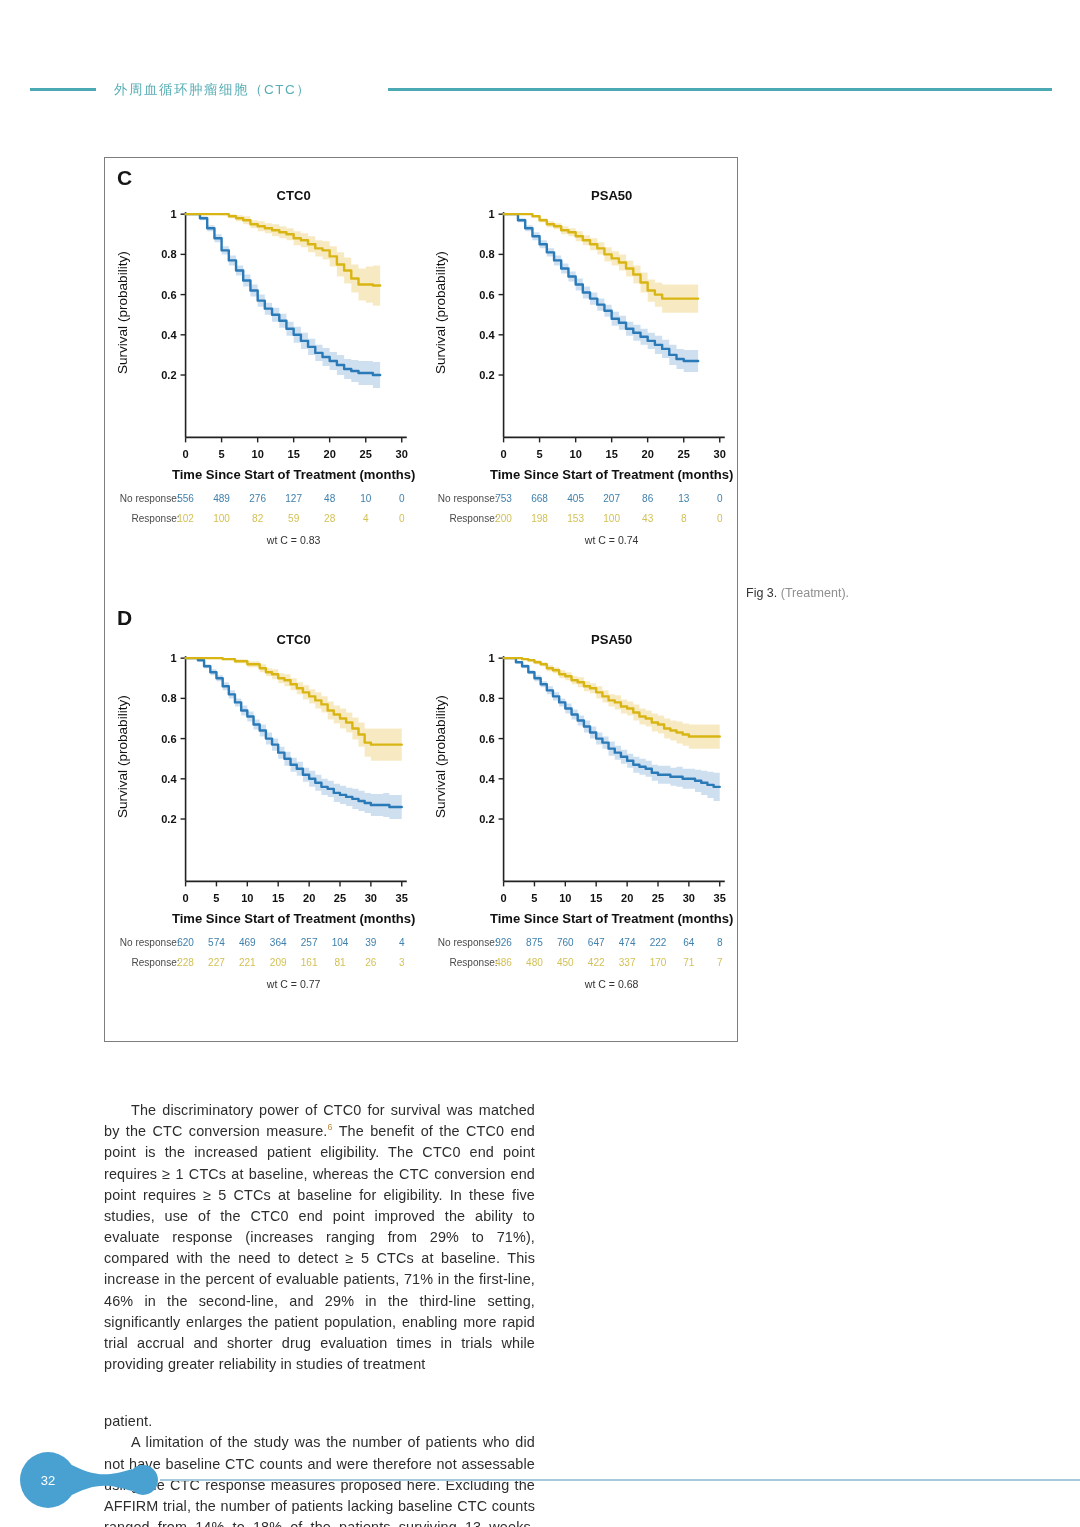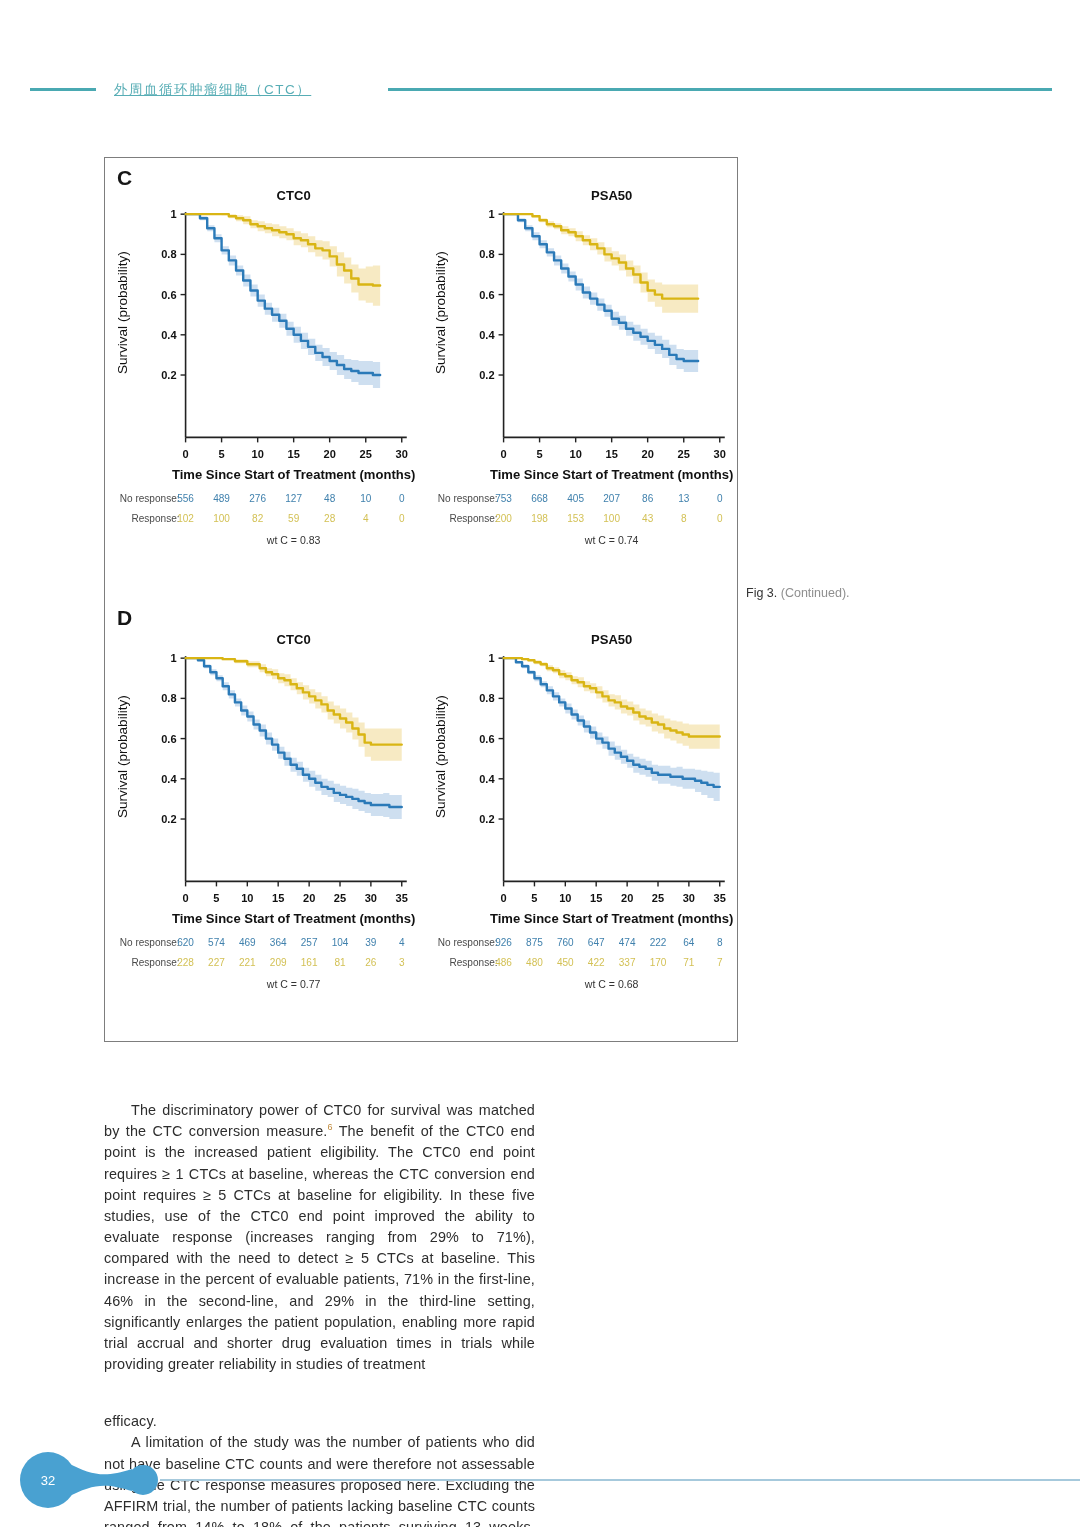--- a/index.html
+++ b/index.html
@@ -3,21 +3,21 @@
 <meta charset="utf-8">
 <style>
   * { margin:0; padding:0; box-sizing:border-box; }
   html,body { background:#ffffff; }
   .page {
     position:relative; width:1080px; height:1527px; background:#ffffff;
     font-family:"Liberation Sans", sans-serif; overflow:hidden;
   }
   
   .header-rule-left { position:absolute; left:30px; top:88px; width:66px; height:3px; background:#4aa9b2; }
-  .header-title { position:absolute; left:114px; top:81px; font-size:13.5px; letter-spacing:1.5px; color:#57adb5;text-decoration:underline; }
+  .header-title { position:absolute; left:114px; top:81px; font-size:13.5px; letter-spacing:1.5px; color:#57adb5; }
   .header-rule-right { position:absolute; left:388px; top:88px; width:664px; height:3px; background:#4aa9b2; }
   
   .figure-box { position:absolute; left:104px; top:157px; width:634px; height:885px; border:1.5px solid #7d7d7d; background:#fff; }
   .panel-label { position:absolute; left:12px; font-weight:700; font-size:21px; color:#151515; }
   #label-c { top:8px; }
   #label-d { top:448px; }
   .charts-row { position:absolute; left:5px; width:624px; display:flex; justify-content:space-between; }
   #row-c { top:26px; }
   #row-d { top:470px; }
   .chart { width:306px; }
@@ -271,29 +271,29 @@
             <text x="227.6" y="336" text-anchor="middle" font-size="10" fill="#d3c155">170</text>
             <text x="258.3" y="336" text-anchor="middle" font-size="10" fill="#d3c155">71</text>
             <text x="289.0" y="336" text-anchor="middle" font-size="10" fill="#d3c155">7</text>
             <text x="181.5" y="358" text-anchor="middle" font-size="10.5" fill="#333">wt C = 0.68</text>
           </svg>
       </div>
     </div>
   </div>
 
   <div class="fig-caption">
-    <span class="cap-bold">Fig 3.</span><span> (Continued).</span>
+    <span class="cap-bold">Fig 3.</span><span> (Treatment).</span>
   </div>
 
   <div class="columns">
     <div class="col">
       <p class="indent"><span>The discriminatory power of CTC0 for survival was matched by the CTC conversion measure.</span><sup class="ref">6</sup><span> The benefit of the CTC0 end point is the increased patient eligibility. The CTC0 end point requires ≥ 1 CTCs at baseline, whereas the CTC conversion end point requires ≥ 5 CTCs at baseline for eligibility. In these five studies, use of the CTC0 end point improved the ability to evaluate response (increases ranging from 29% to 71%), compared with the need to detect ≥ 5 CTCs at baseline. This increase in the percent of evaluable patients, 71% in the first-line, 46% in the second-line, and 29% in the third-line setting, significantly enlarges the patient population, enabling more rapid trial accrual and shorter drug evaluation times in trials while providing greater reliability in studies of treatment</span></p>
     </div>
     <div class="col">
-      <p>efficacy.</p>
+      <p>patient.</p>
       <p class="indent" id="col2-p2">A limitation of the study was the number of patients who did not have baseline CTC counts and were therefore not assessable using the CTC response measures proposed here. Excluding the AFFIRM trial, the number of patients lacking baseline CTC counts ranged from 14% to 18% of the patients surviving 13 weeks, which raises the possibility of bias in interpreting the outcome. Sixtythree percent of patients in the AFFIRM trial did not have baseline CTC values, with the majority of CTC samples being obtained in North America. This lack of baseline CTC data most commonly resulted from the unavailability of the assay in the country in which the trial was being conducted or from limitations in access to the reference</p>
     </div>
   </div>
 
   <svg class="footer-badge" width="160" height="60" viewBox="0 0 160 60">
     <circle cx="30" cy="30" r="28" fill="#49a1d1"></circle>
     <circle cx="125" cy="30" r="15" fill="#49a1d1"></circle>
     <path d="M 48 12 C 76 27 88 27 114 19 L 114 41 C 88 33 76 33 48 48 Z" fill="#49a1d1"></path>
     <text x="30" y="35" text-anchor="middle" font-size="13" fill="#ffffff" font-family="Liberation Sans, sans-serif">32</text>
   </svg>

